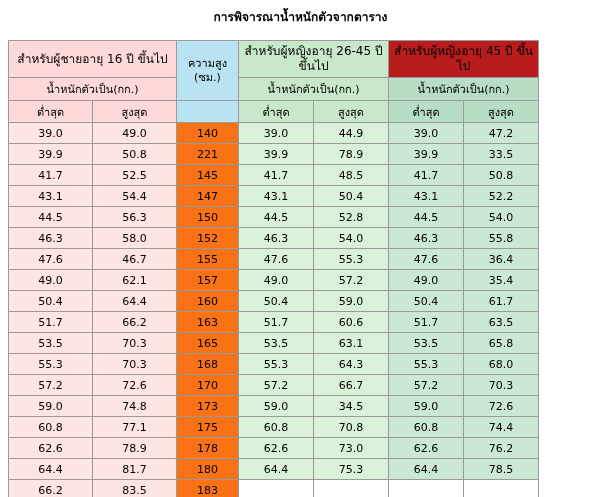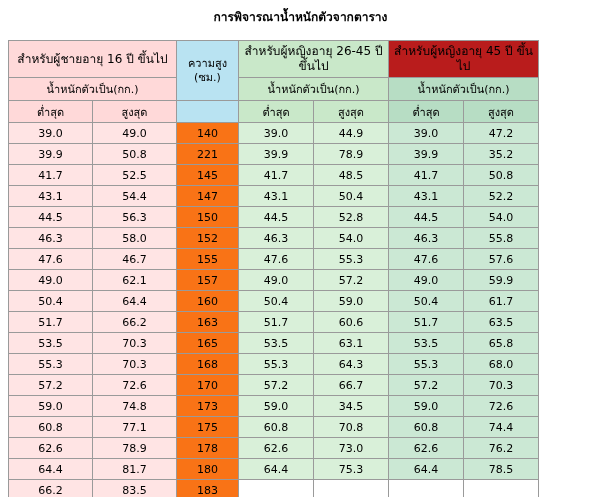--- a/index.html
+++ b/index.html
@@ -181,21 +181,21 @@
           <td class="f2">39.0</td>
           <td class="f2">47.2</td>
         </tr>
         <tr>
           <td class="male">39.9</td>
           <td class="male">50.8</td>
           <td class="height">221</td>
           <td class="f1">39.9</td>
           <td class="f1">78.9</td>
           <td class="f2">39.9</td>
-          <td class="f2">35.2</td>
+          <td class="f2">33.5</td>
         </tr>
         <tr>
           <td class="male">41.7</td>
           <td class="male">52.5</td>
           <td class="height">145</td>
           <td class="f1">41.7</td>
           <td class="f1">48.5</td>
           <td class="f2">41.7</td>
           <td class="f2">50.8</td>
         </tr>
@@ -226,30 +226,30 @@
           <td class="f2">46.3</td>
           <td class="f2">55.8</td>
         </tr>
         <tr>
           <td class="male">47.6</td>
           <td class="male">46.7</td>
           <td class="height">155</td>
           <td class="f1">47.6</td>
           <td class="f1">55.3</td>
           <td class="f2">47.6</td>
-          <td class="f2">57.6</td>
+          <td class="f2">36.4</td>
         </tr>
         <tr>
           <td class="male">49.0</td>
           <td class="male">62.1</td>
           <td class="height">157</td>
           <td class="f1">49.0</td>
           <td class="f1">57.2</td>
           <td class="f2">49.0</td>
-          <td class="f2">59.9</td>
+          <td class="f2">35.4</td>
         </tr>
         <tr>
           <td class="male">50.4</td>
           <td class="male">64.4</td>
           <td class="height">160</td>
           <td class="f1">50.4</td>
           <td class="f1">59.0</td>
           <td class="f2">50.4</td>
           <td class="f2">61.7</td>
         </tr>

